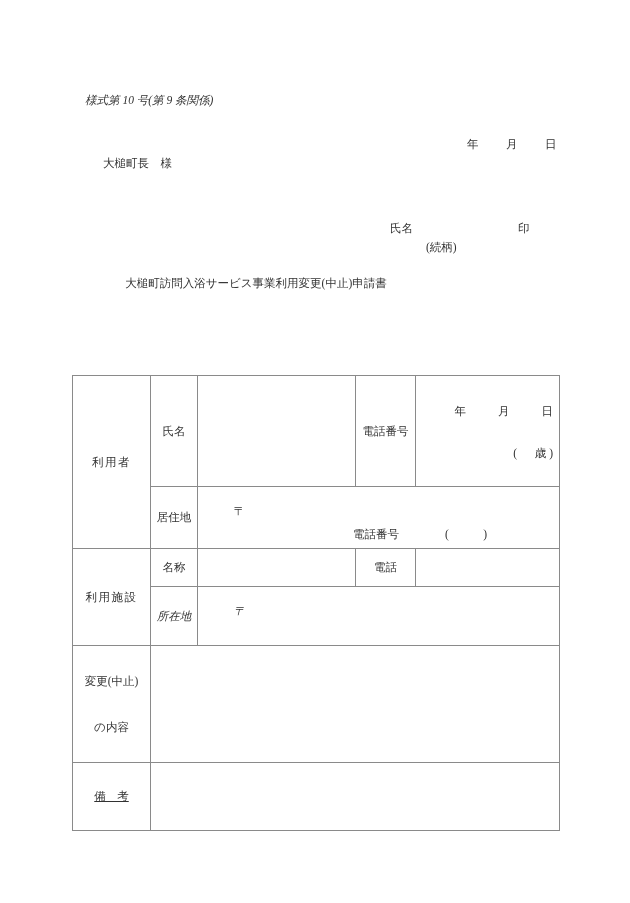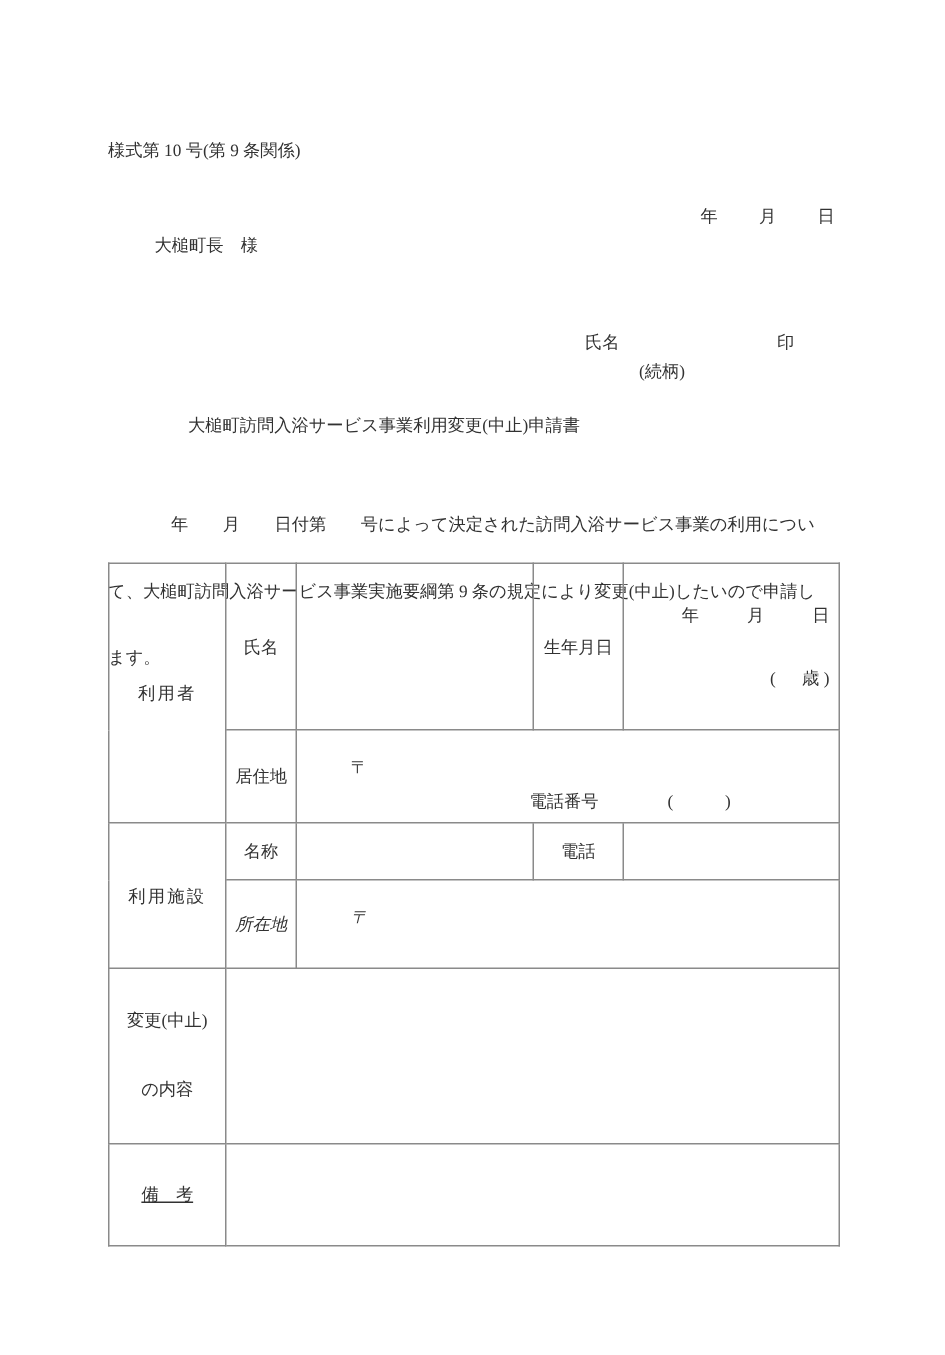--- a/index.html
+++ b/index.html
@@ -8,21 +8,21 @@
     position:relative;
     width:630px; height:903px;
     background:#ffffff;
     font-family:"Liberation Serif","DejaVu Serif",serif;
     color:#323232;
     font-size:11.5px;
     overflow:hidden;
   }
   .abs { position:absolute; white-space:pre; line-height:normal; }
 
-  .form-number   { left:72px;  top:93px; }
+  .form-number   { left:85px;  top:93px;font-style:italic; }
   .date-line     { left:72px;  top:137px; width:486px; text-align:right; letter-spacing:1.5px; }
   .addressee     { left:103px; top:156px; }
   .applicant-l1  { left:345px; top:198px; }
   .applicant-l1 .address-gap { margin-left:7px; }
   .applicant-l2  { left:390px; top:221px; }
   .seal          { left:518px; top:221px; }
   .relationship  { left:383px; top:240px;margin-left:43px; }
   .doc-title     { left:0; top:276px; width:512px; text-align:center; white-space:pre; }
   .body-par      { left:72px; top:316px; width:487px; }
   .body-par .bl  { white-space:pre; line-height:20.5px; }
@@ -70,40 +70,35 @@
   <div class="abs date-line">年　　月　　日</div>
 
   <div class="abs addressee">大槌町長　様</div>
 
   <div class="abs applicant-l2">氏名</div>
   <div class="abs seal">印</div>
   <div class="abs relationship">(続柄)</div>
 
   <div class="abs doc-title">大槌町訪問入浴サービス事業利用変更(中止)申請書</div>
 
-  <div class="abs body-par">
-    <div class="bl indent">年　　月　　日付第　　号によって決定された訪問入浴サービス事業の利用につい</div>
-    <div class="bl">て、大槌町訪問入浴サービス事業実施要綱第 9 条の規定により変更(中止)したいので申請し</div>
-    <div class="bl">ます。</div>
-  </div>
 
   <table class="form-table">
     <colgroup>
       <col style="width:78px">
       <col style="width:47px">
       <col style="width:158px">
       <col style="width:60px">
       <col style="width:144px">
     </colgroup>
     <tbody>
       <tr class="r1">
         <td rowspan="2" class="lbl section-lbl">利用者</td>
         <td class="lbl">氏名</td>
         <td></td>
-        <td class="lbl">生年月日</td>
+        <td class="lbl">電話番号</td>
         <td class="birth-cell">
           <div>年　　月　　日</div>
           <div>(　歳)</div>
         </td>
       </tr>
       <tr class="r2">
         <td class="lbl">居住地</td>
         <td colspan="3" class="zone-cell">
           <span class="postal-mark">〒</span>
           <div class="phone-line">電話番号　　　　(　　　)</div>

